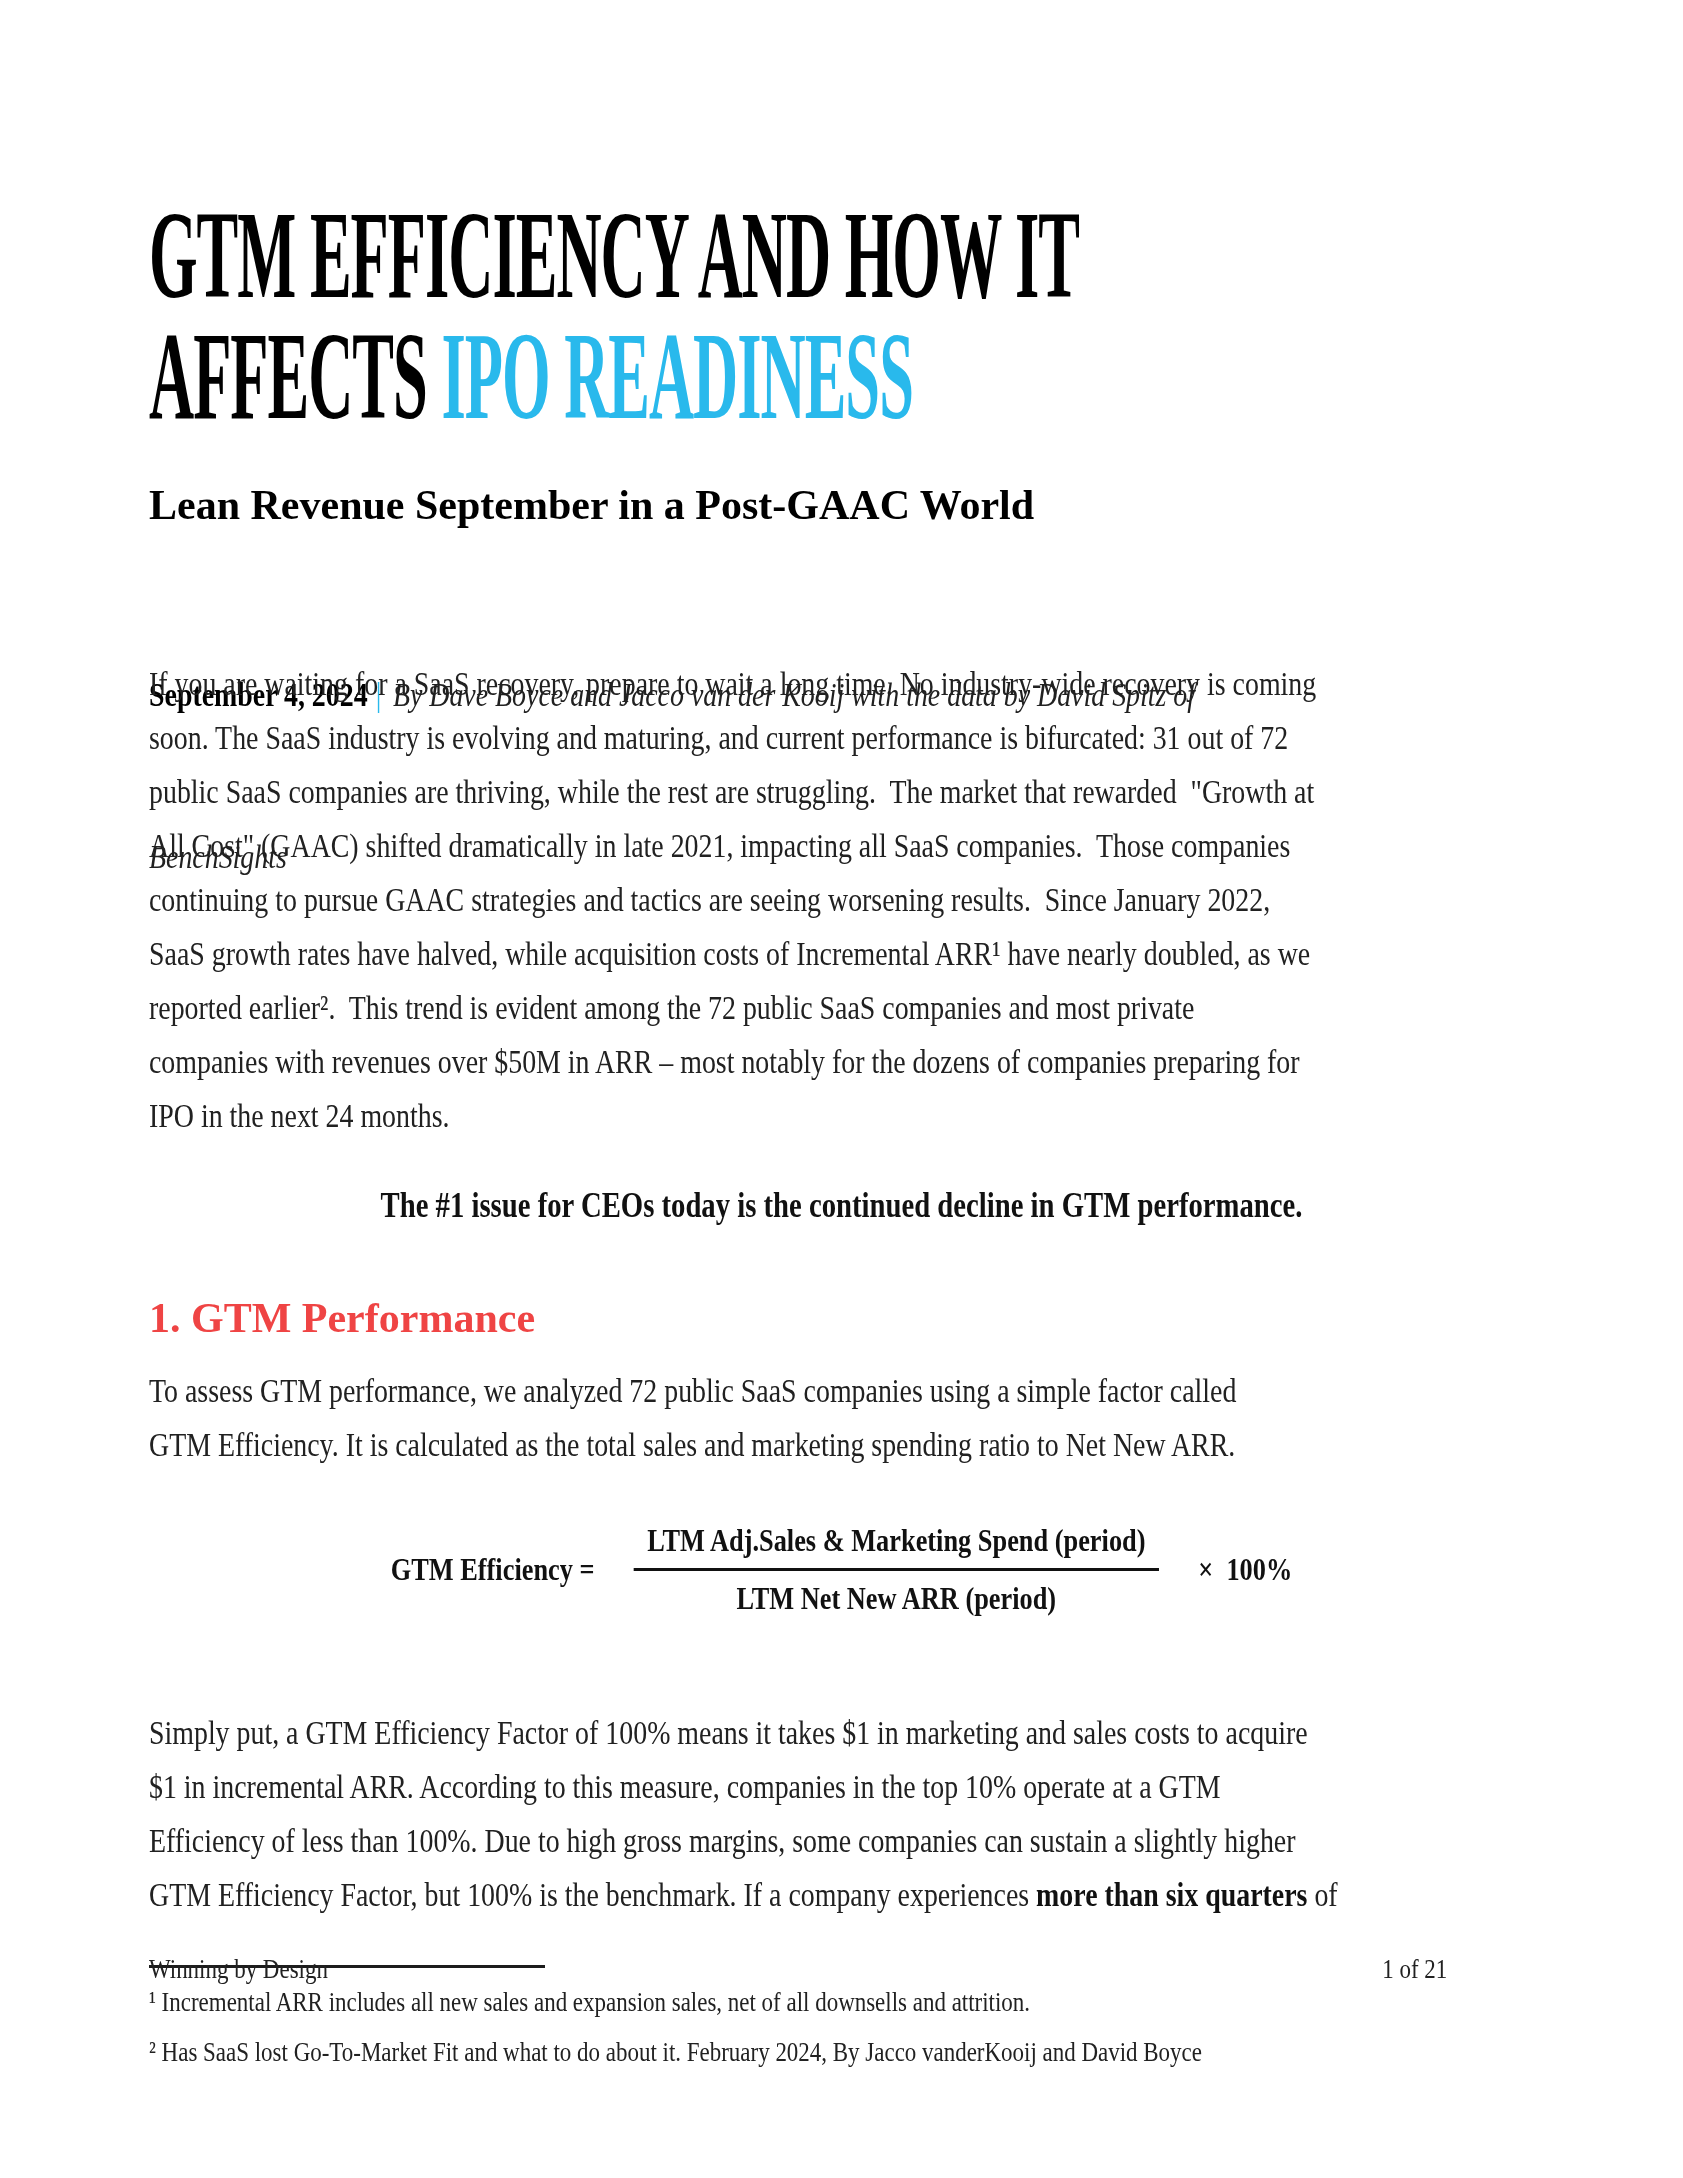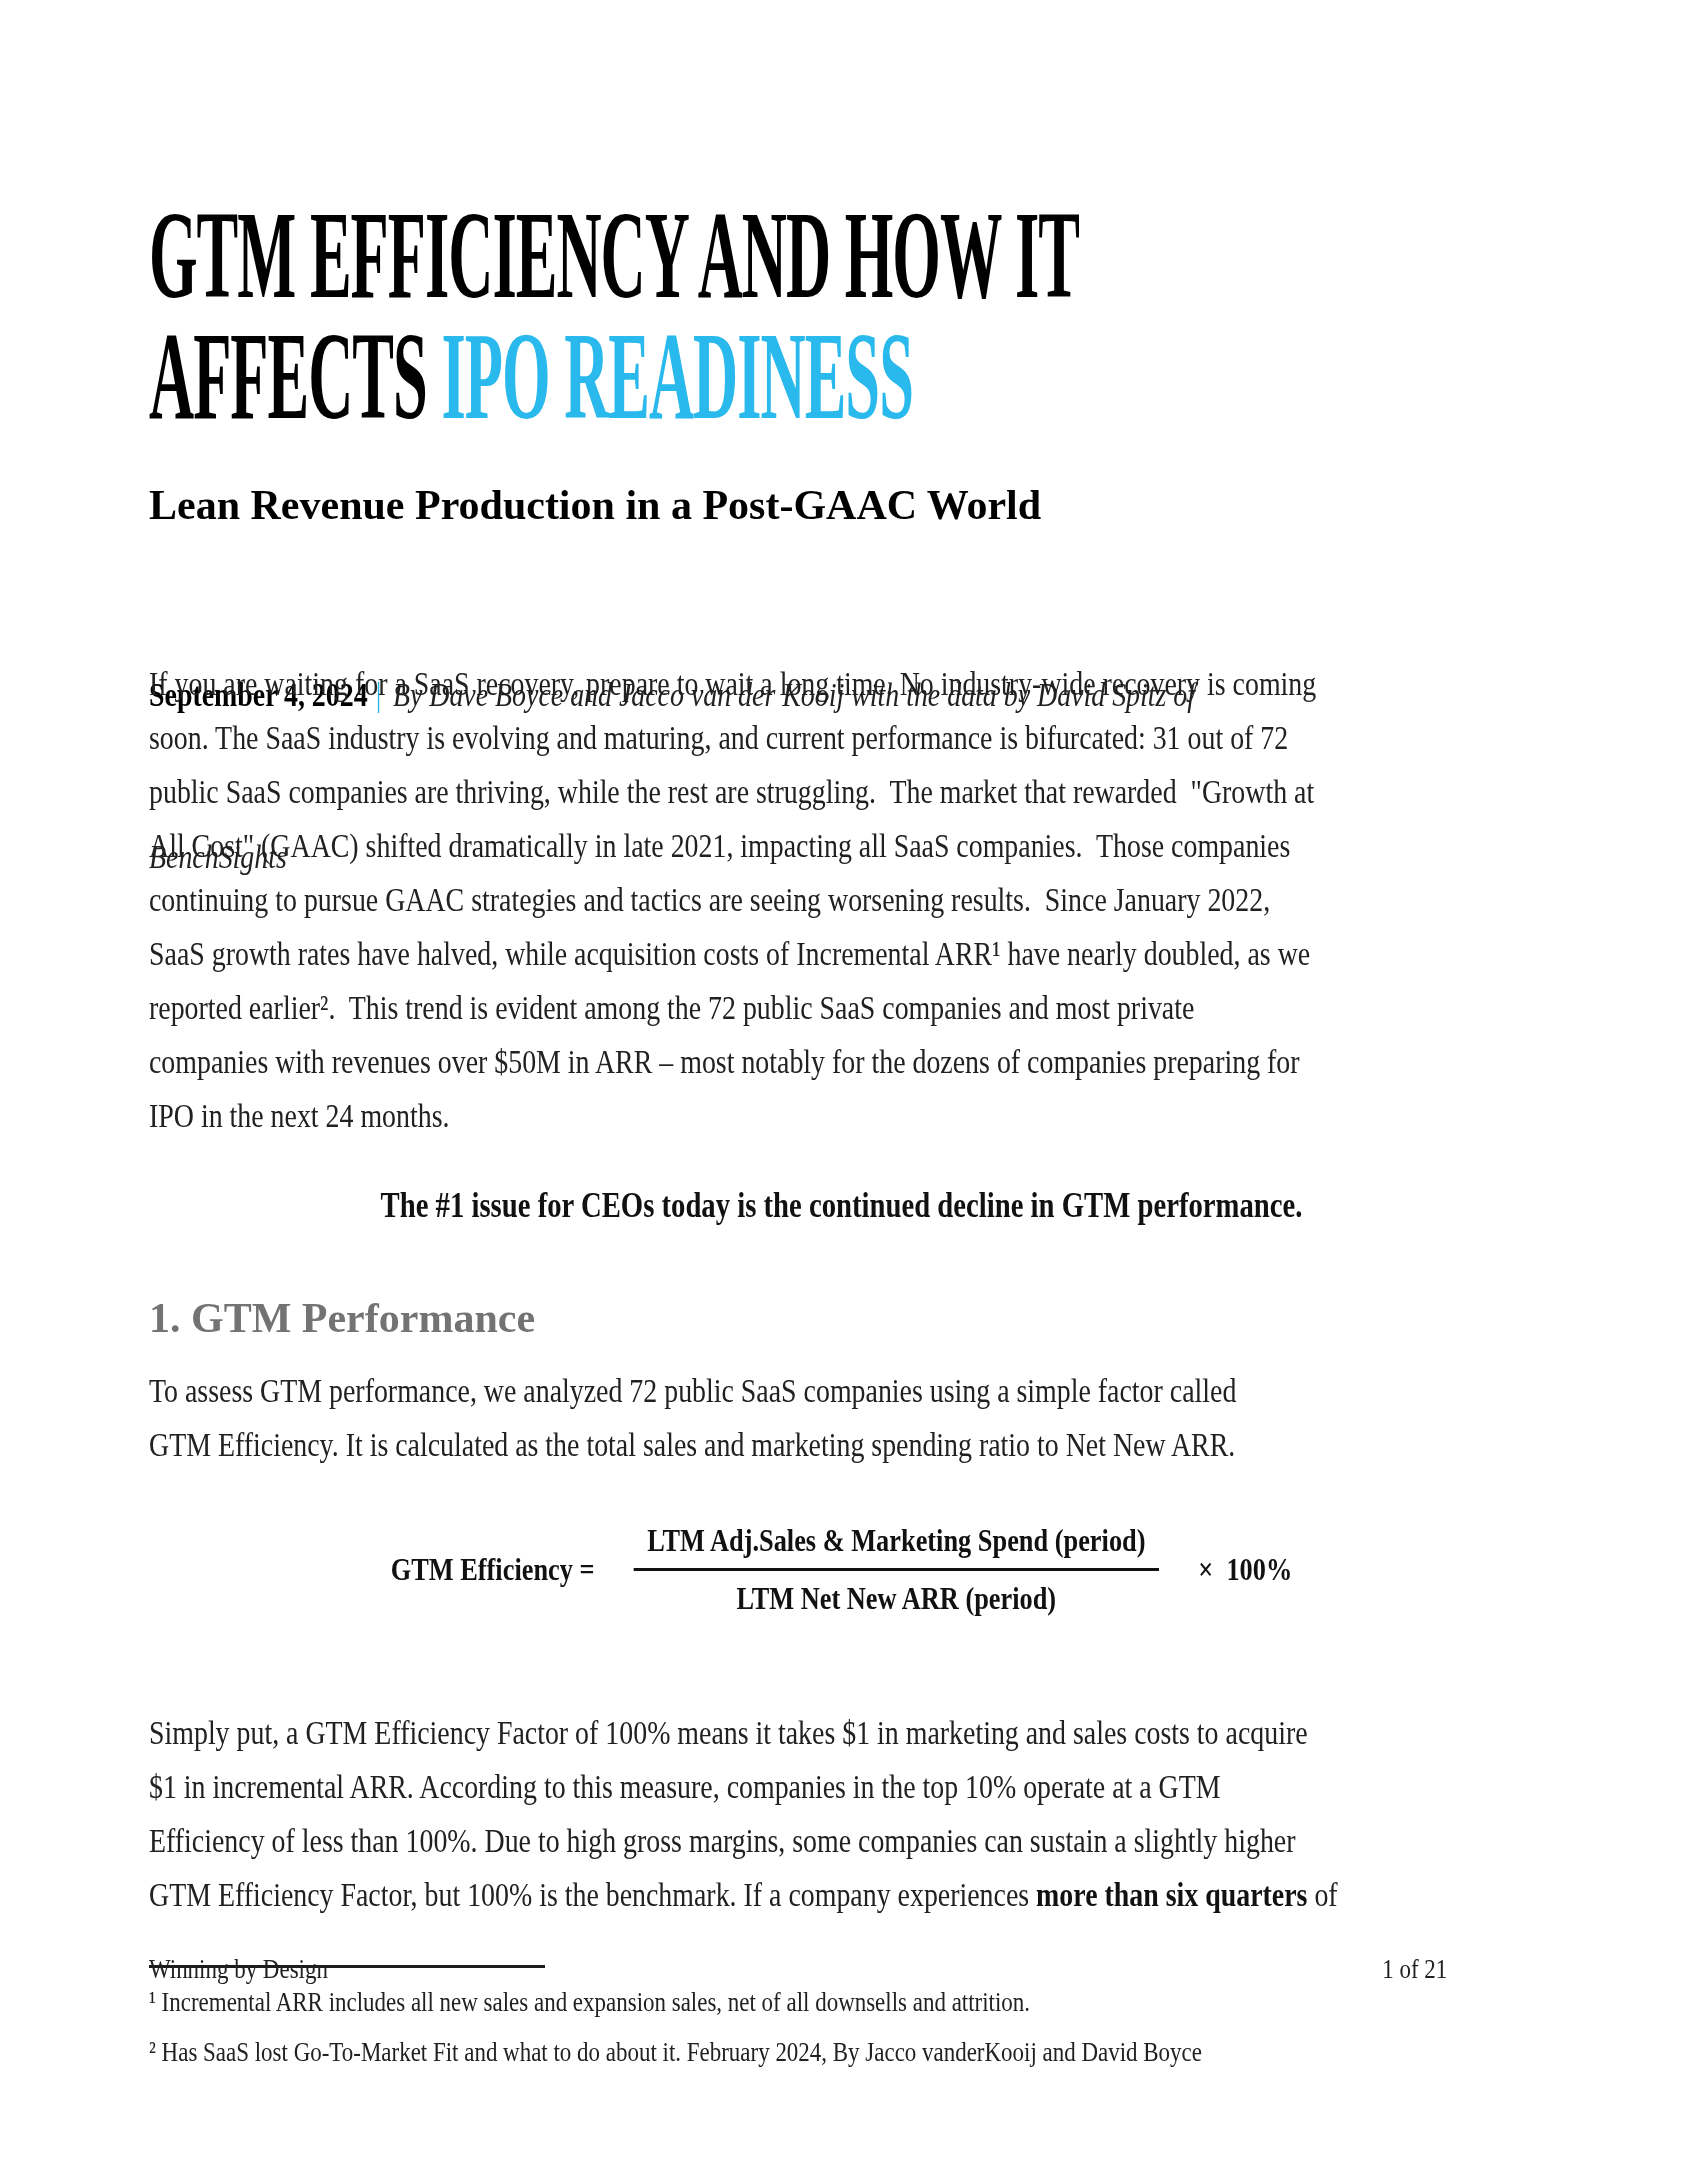--- a/index.html
+++ b/index.html
@@ -52,21 +52,21 @@
     top:1179px;
     text-align:center; white-space:pre;
     font-size:35px; font-weight:600; color:#111;
     line-height:54px;
     transform:scaleX(0.82); transform-origin:50% 0;
   }
 
   
   .section-heading {
     top:1294px;
-    font-size:42px; font-weight:700; color:#737373;
+    font-size:42px; font-weight:700; color:#ef4444;
     white-space:pre;
   }
 
   .para-1 { top:1364px; }
 
   
   .formula {
     top:1513px;
     display:flex; justify-content:center; align-items:center;
     gap:46px;
@@ -106,21 +106,21 @@
 </head>
 <body>
 
 <div class="page">
 
   <div class="abs title">
     <div class="title-line">GTM EFFICIENCY AND HOW IT</div>
     <div class="title-line"><span>AFFECTS </span><span class="accent" style="color: rgb(41, 185, 236);">IPO READINESS</span></div>
   </div>
 
-  <div class="abs subtitle">Lean Revenue Production in a Post-GAAC World</div>
+  <div class="abs subtitle">Lean Revenue September in a Post-GAAC World</div>
 
   <div class="abs byline">
     <div class="line"><span class="byline-date">September 4, 2024</span><span class="byline-pipe accent" style="color: rgb(41, 185, 236);">|</span><span class="byline-italic">By Dave Boyce and Jacco van der Kooij with the data by David Spitz of</span></div>
     <div class="line byline-italic">BenchSights</div>
   </div>
 
   <div class="abs para intro">
     <div class="line">If you are waiting for a SaaS recovery, prepare to wait a long time. No industry-wide recovery is coming</div>
     <div class="line">soon. The SaaS industry is evolving and maturing, and current performance is bifurcated: 31 out of 72</div>
     <div class="line">public SaaS companies are thriving, while the rest are struggling.  The market that rewarded  "Growth at</div>

